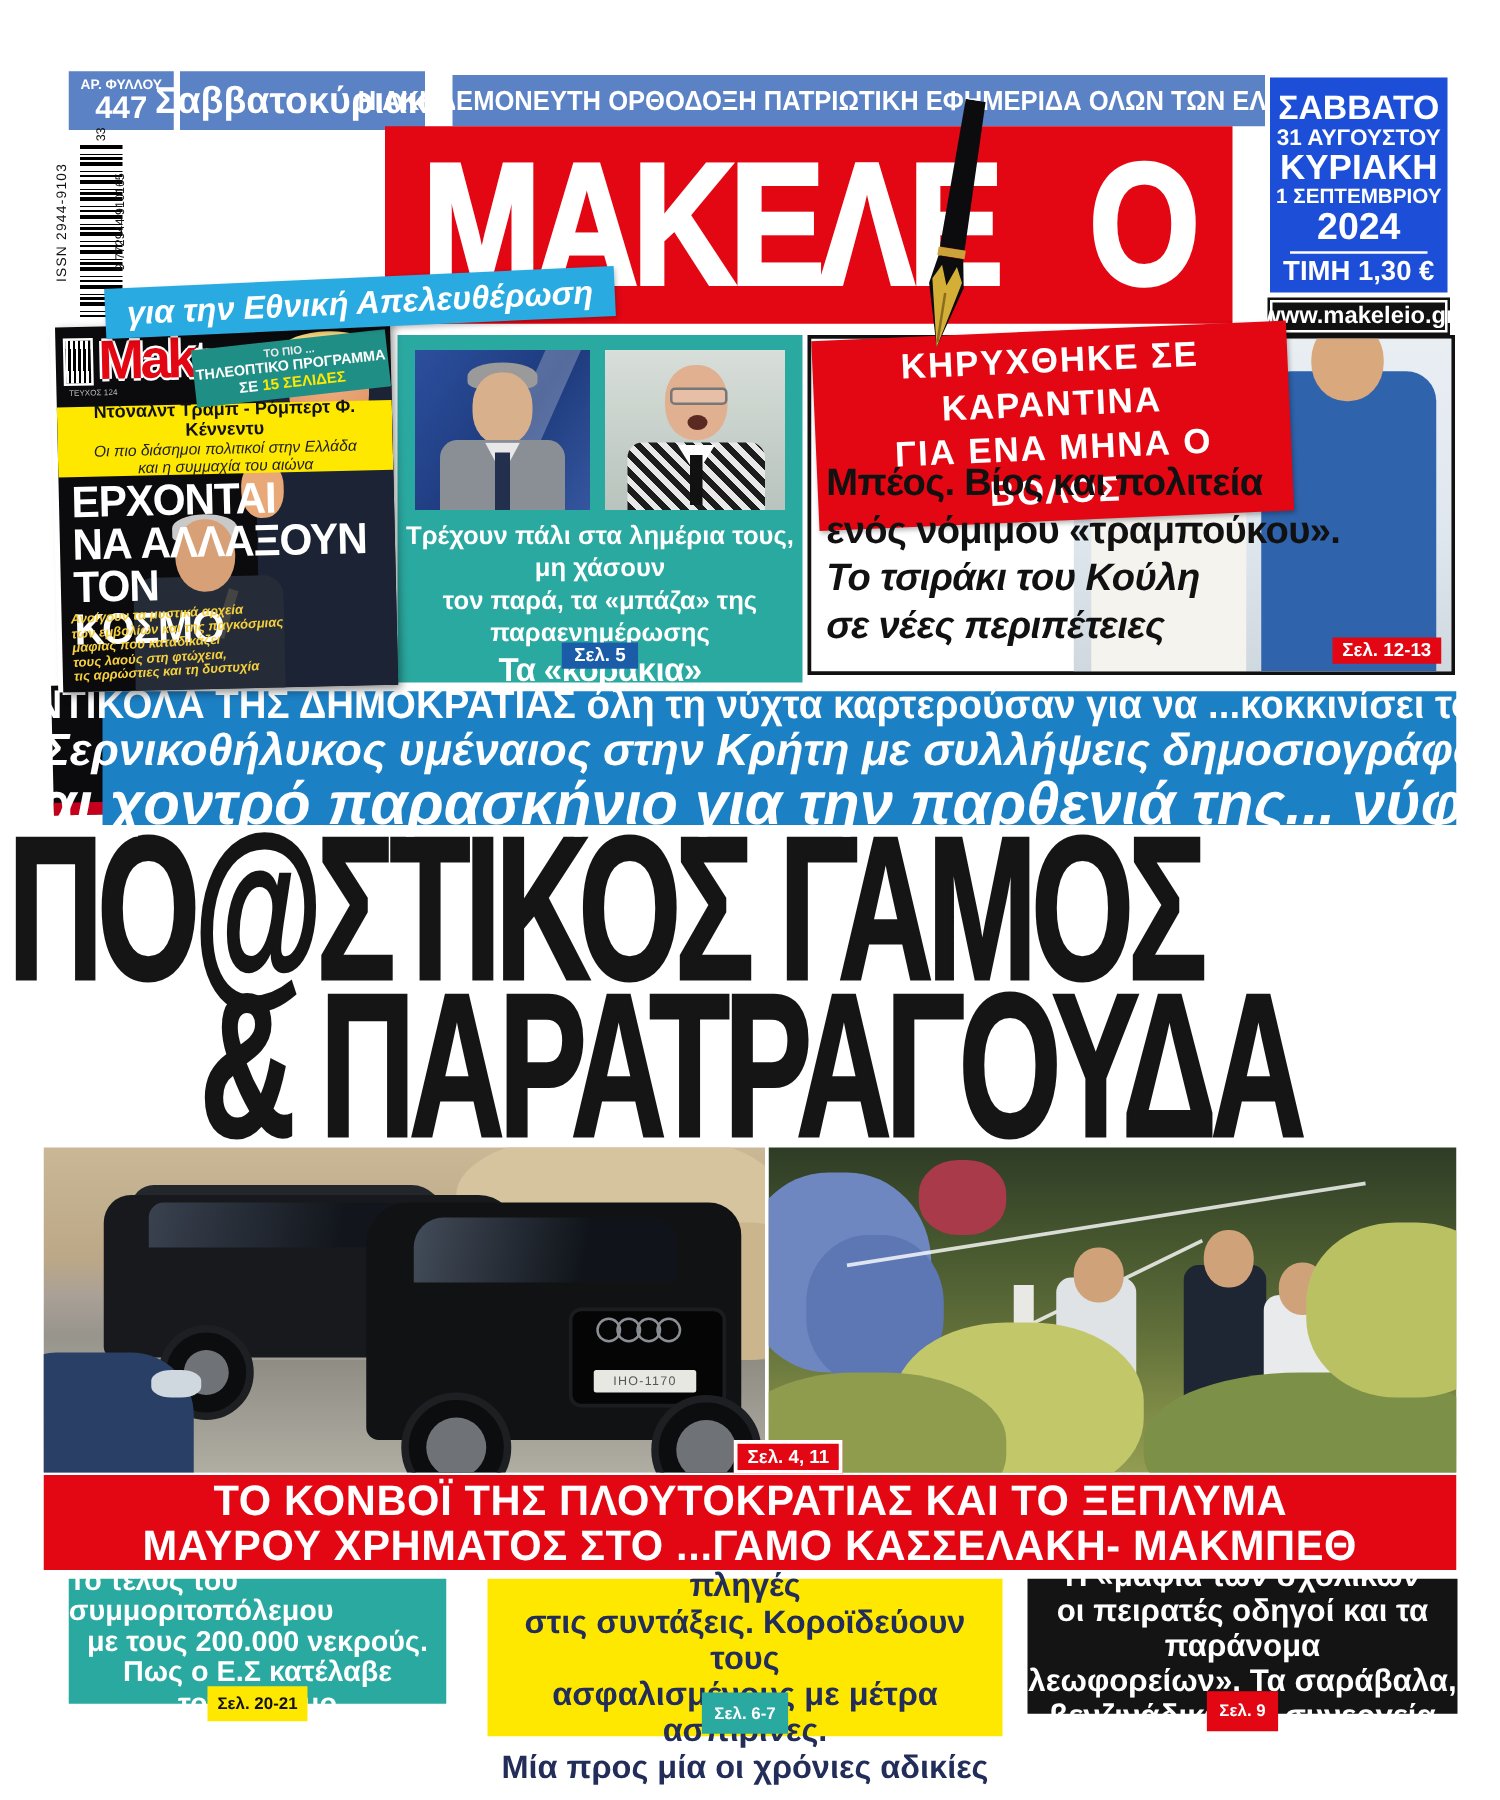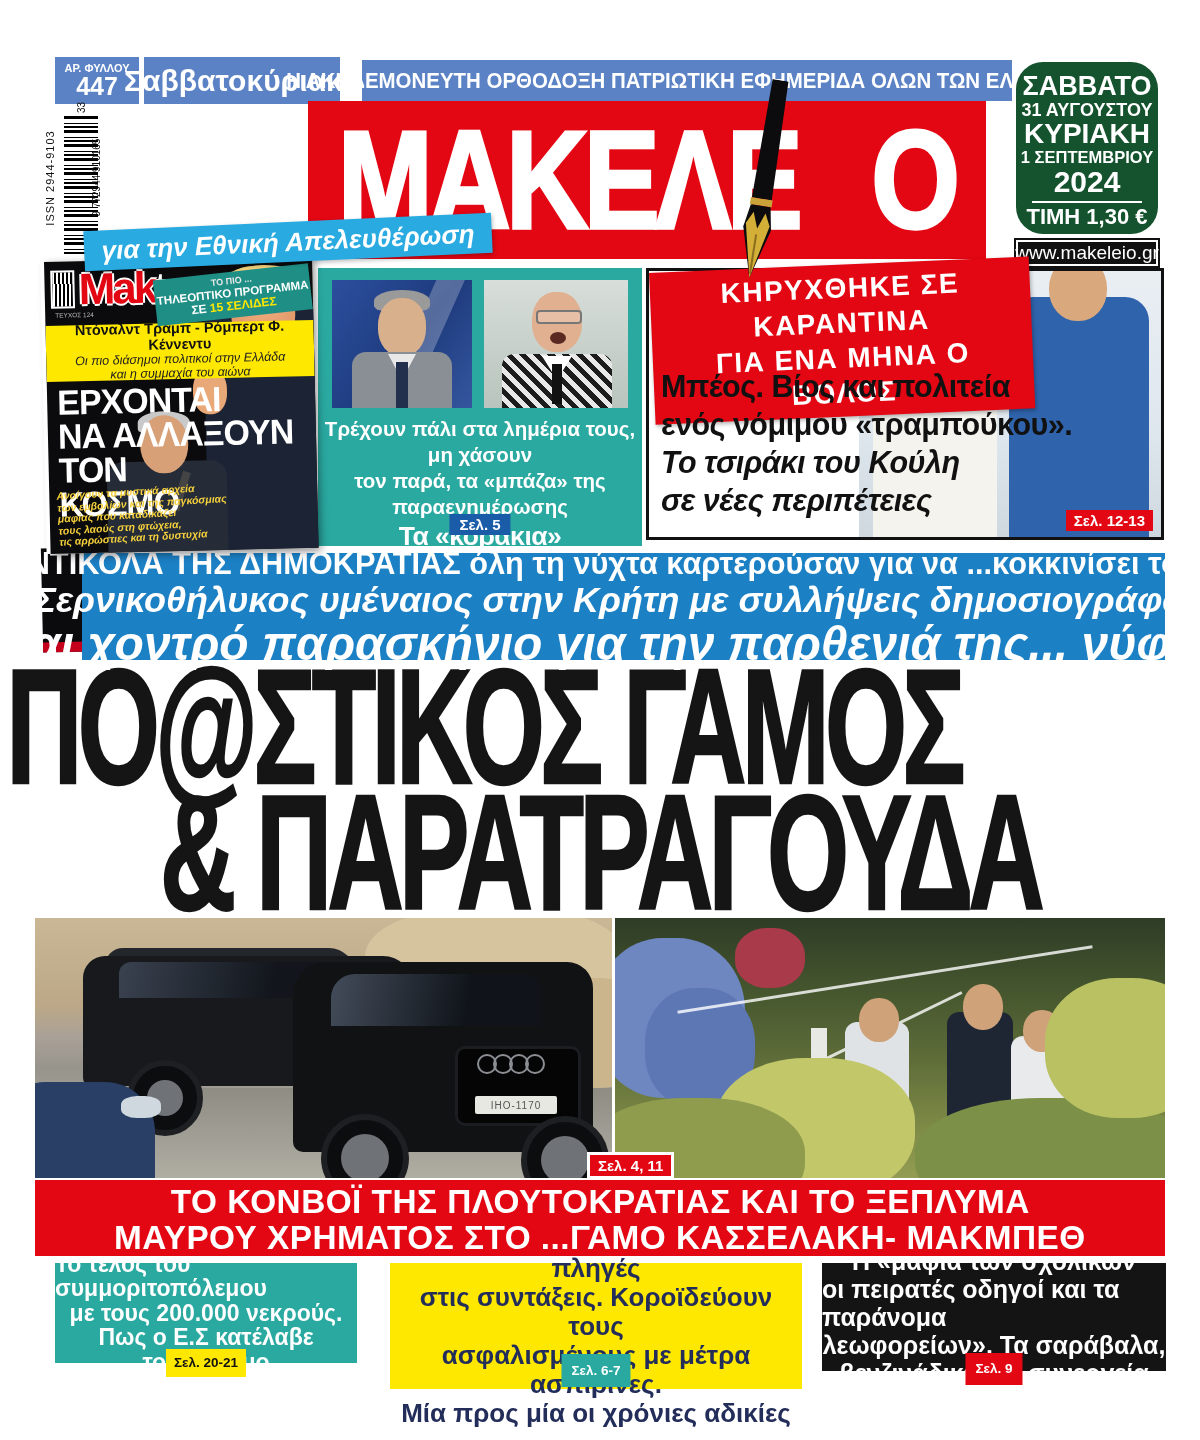--- a/index.html
+++ b/index.html
@@ -11,31 +11,31 @@
   
   .hdr-blue{background:#5b82c5;color:#fff;}
   .issue-box{left:55px;top:57px;width:84px;height:47px;flex-direction:column;line-height:1;}
   .issue-label{font-size:11px;font-weight:700;}
   .issue-num{font-size:25px;font-weight:700;}
   .weekend-box{left:144px;top:57px;width:196px;height:47px;font-size:30px;font-weight:700;}
   .tagline-box{left:362px;top:60px;width:650px;height:41px;font-size:22px;font-weight:700;}
   .tagline-box span{transform:scaleX(.93);white-space:nowrap;}
 
   
-  .date-box{left:1016px;top:62px;width:142px;height:172px;background:#14532d;color:#fff;
-            flex-direction:column;line-height:1.05;padding-top:4px;box-sizing:border-box;border-radius:27px;}
+  .date-box{left:1016px;top:62px;width:142px;height:172px;background:#1d4ed8;color:#fff;
+            flex-direction:column;line-height:1.05;padding-top:4px;box-sizing:border-box;}
   .d1{font-size:27px;font-weight:700;}
   .d2{font-size:18px;font-weight:700;}
   .d3{font-size:28px;font-weight:700;}
   .d4{font-size:16.5px;font-weight:700;}
   .d5{font-size:30px;font-weight:700;}
   .dsep{width:110px;border-top:2px solid #fff;margin:3px 0 2px 0;}
   .dprice{font-size:22px;font-weight:700;}
   .web-box{left:1016px;top:240px;width:142px;height:26px;background:#111;color:#fff;
-           border:2px solid #fff;box-shadow:0 0 0 2px #111;font-size:19px;font-weight:400;box-sizing:border-box;}
+           border:2px solid #fff;box-shadow:0 0 0 2px #111;font-size:19px;font-weight:700;box-sizing:border-box;}
 
   
   .masthead{left:308px;top:101px;width:678px;height:158px;background:#e30613;overflow:visible;}
   .masthead-text{font-size:124px;font-weight:700;color:#fff;letter-spacing:-5px;
                  -webkit-text-stroke:3px #fff;transform:scale(.92,1.12);white-space:nowrap;}
   .pen-wrap{position:absolute;left:428px;top:-22px;width:56px;height:212px;transform:rotate(9deg);z-index:3;}
 
   .ribbon{left:84px;top:222px;width:408px;height:40px;background:#29abe2;transform:rotate(-2.6deg);
           color:#fff;font-size:26px;font-weight:700;font-style:italic;z-index:5;box-shadow:1px 2px 4px rgba(0,0,0,.25);}
 
@@ -176,21 +176,21 @@
   
   .b-teal{left:55px;top:1263px;width:302px;height:100px;background:#2aa9a1;flex-direction:column;
           color:#fff;font-weight:700;font-size:23px;line-height:24.5px;text-align:left;}
   .b-teal-tab{position:absolute;left:50%;transform:translateX(-50%);bottom:-14px;background:#ffe800;
               color:#111;font-size:13.5px;font-weight:700;padding:2px 8px;}
   .b-yellow{left:390px;top:1263px;width:412px;height:126px;background:#ffe800;flex-direction:column;
             color:#232d5a;font-weight:700;font-size:26px;line-height:29px;text-align:center;}
   .b-yellow-tab{position:absolute;left:50%;transform:translateX(-50%);bottom:2px;background:#2aa9a1;
                 color:#fff;font-size:13.5px;font-weight:700;padding:2px 10px;}
   .b-black{left:822px;top:1263px;width:344px;height:108px;background:#141414;flex-direction:column;
-           color:#fff;font-weight:700;font-size:25px;line-height:28px;text-align:left;}
+           color:#fff;font-weight:700;font-size:25px;line-height:28px;text-align:center;}
   .b-black-tab{position:absolute;left:50%;transform:translateX(-50%);bottom:-14px;background:#e30613;
                color:#fff;font-size:13.5px;font-weight:700;padding:2px 10px;}
 </style>
 </head>
 <body>
 
 <div class="page">
 
   <div class="abs ctr hdr-blue issue-box">
     <span class="issue-label">ΑΡ. ΦΥΛΛΟΥ</span>

